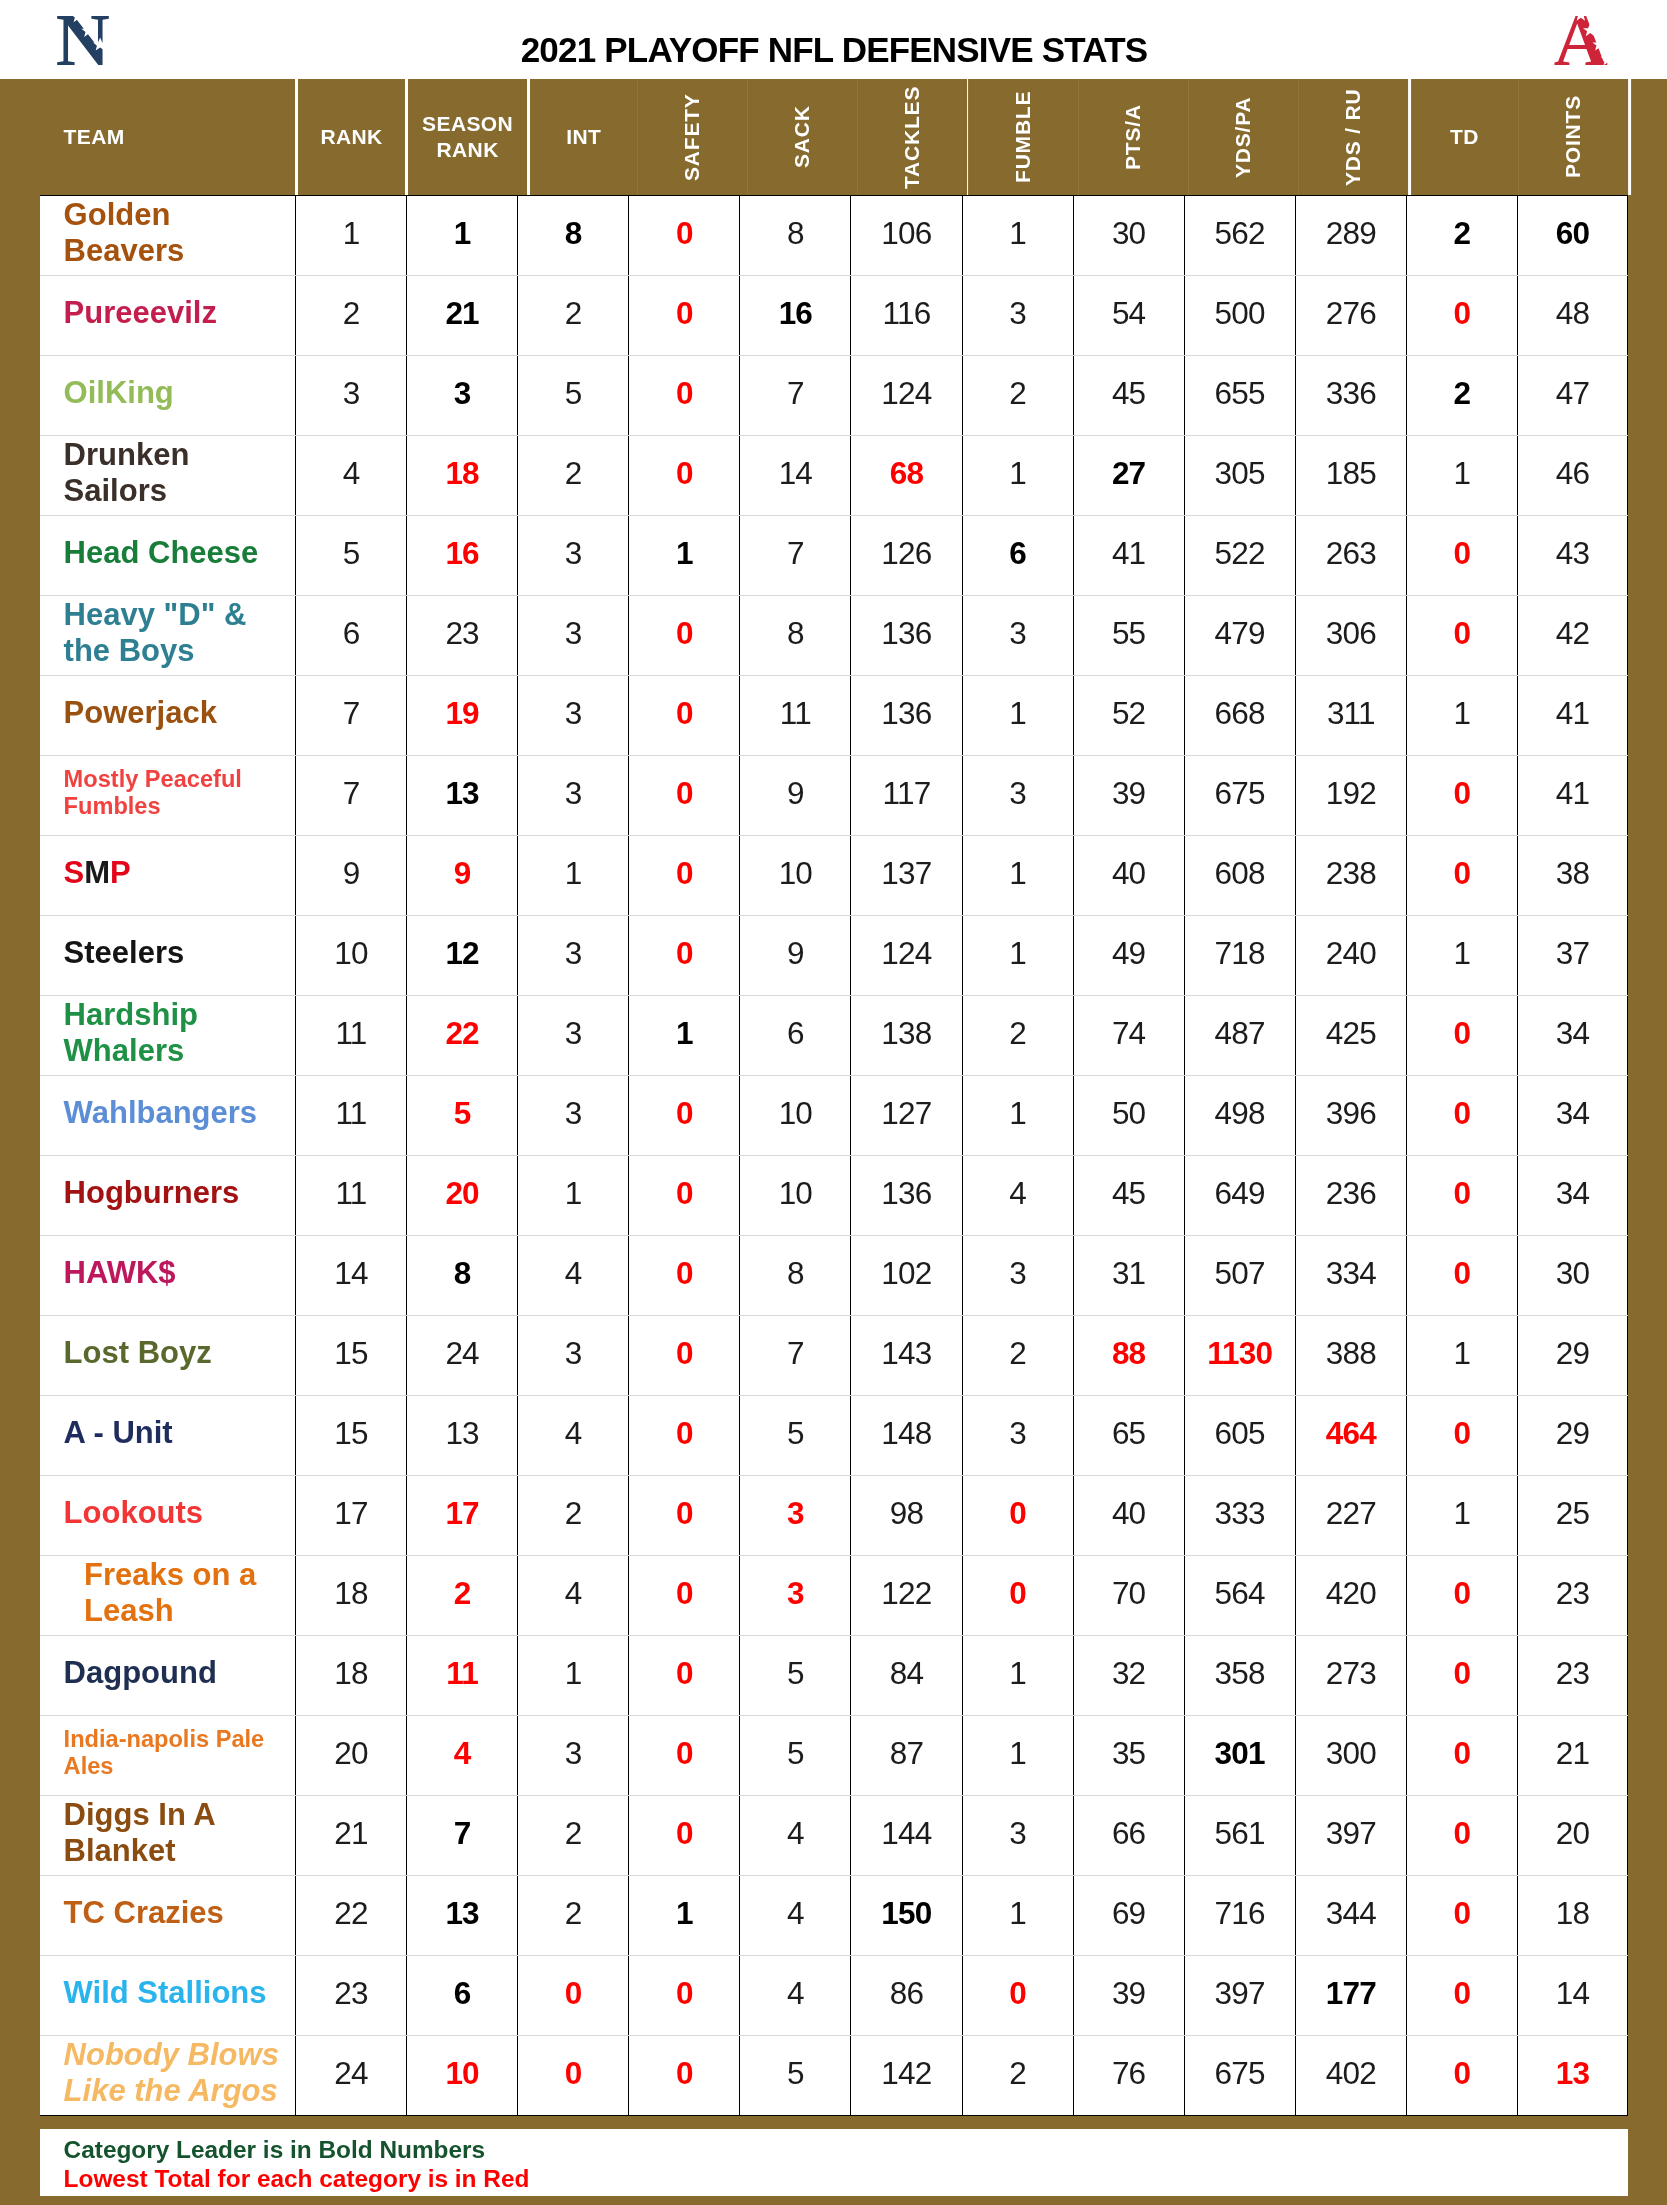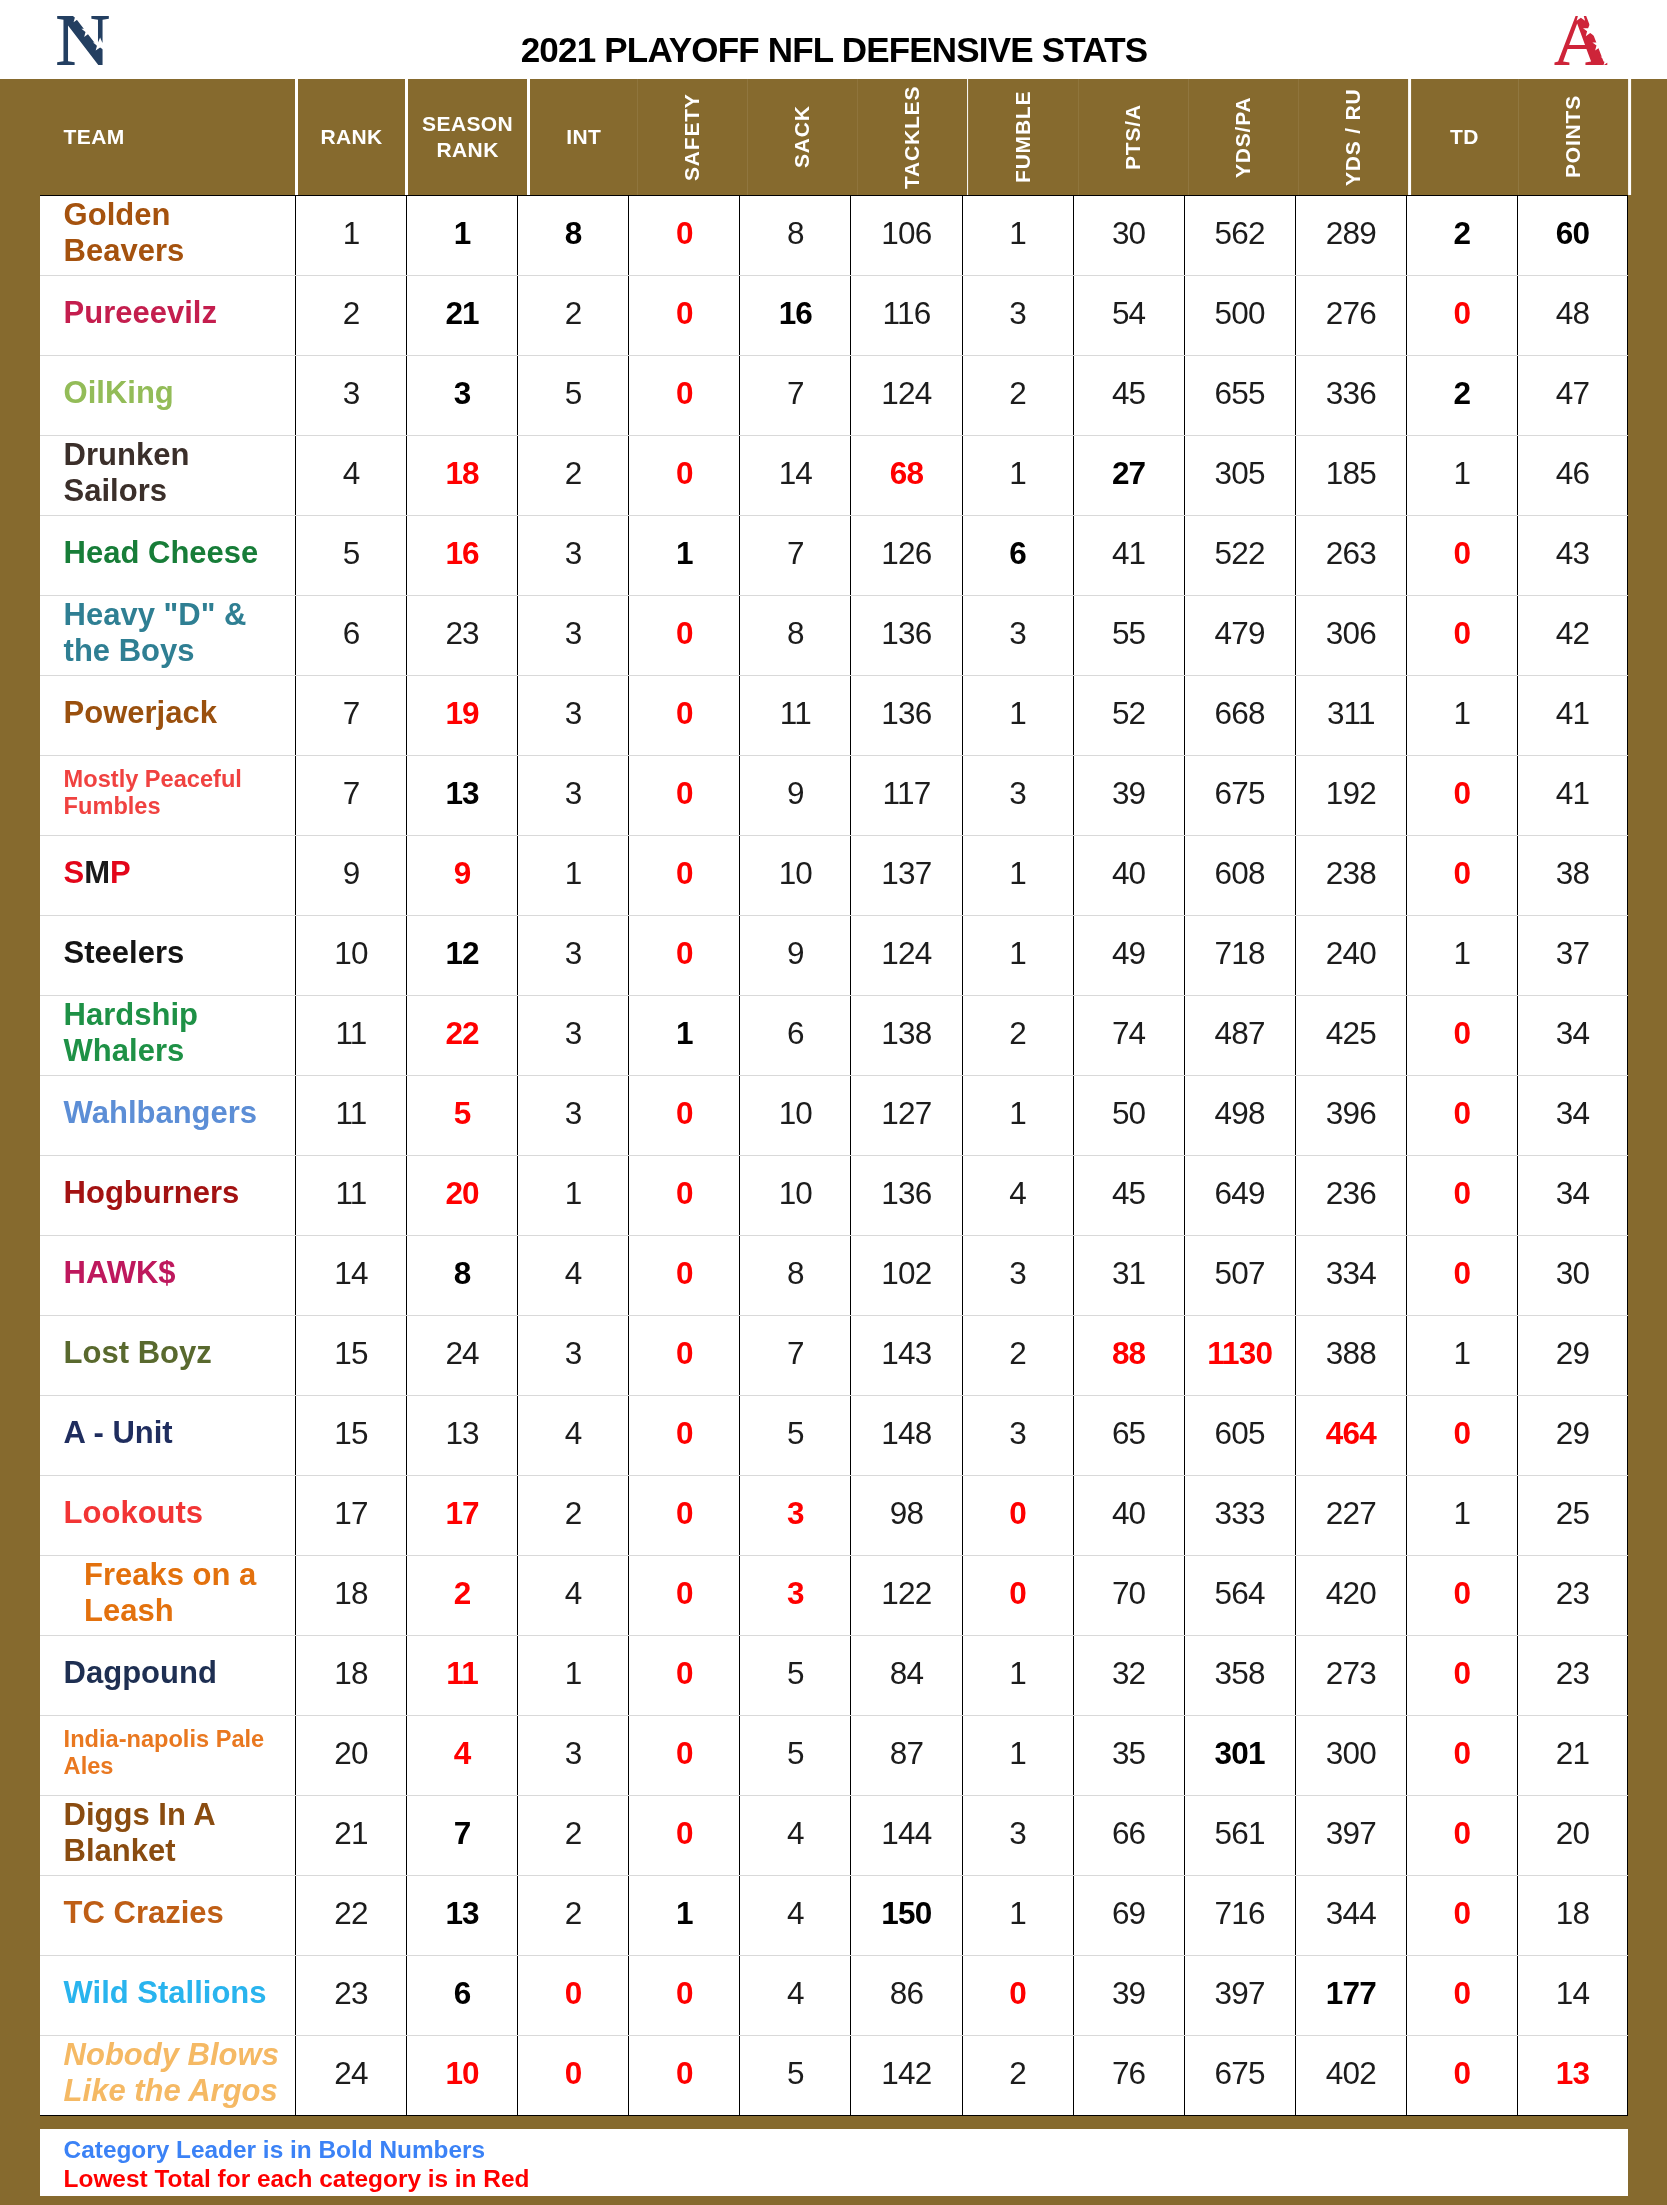--- a/index.html
+++ b/index.html
@@ -37,21 +37,21 @@
   .cell.team-cell{border-left:none;justify-content:flex-start;padding-left:23.6px;
                   font-size:31px;font-weight:700;letter-spacing:0;}
   .cell.num:last-child{border-right:1.6px solid #000;}
   .v-b{font-weight:700;color:#000;}
   .v-r{font-weight:700;color:#F00;}
   .italic{font-style:italic;font-size:23px;}
 
   
   .footer-sep{height:12.6px;background:#866A2E;}
   .footer-box{height:67px;background:#fff;padding:6.3px 0 0 23.6px;box-sizing:border-box;}
-  .footer-line{font-size:24.4px;font-weight:700;line-height:29px;color:#3b82f6;}
+  .footer-line{font-size:24.4px;font-weight:700;line-height:29px;color:#14532d;}
   .footer-line.red{color:#F00;}
   .bottom-band{height:42px;background:#866A2E;margin:0 0 0 0;width:1668px;margin-left:-40px;}
 </style>
 </head>
 <body>
 
 <div class="page">
 
   <div class="topbar">
     <svg class="logo nfc" viewBox="0 0 130 100">

